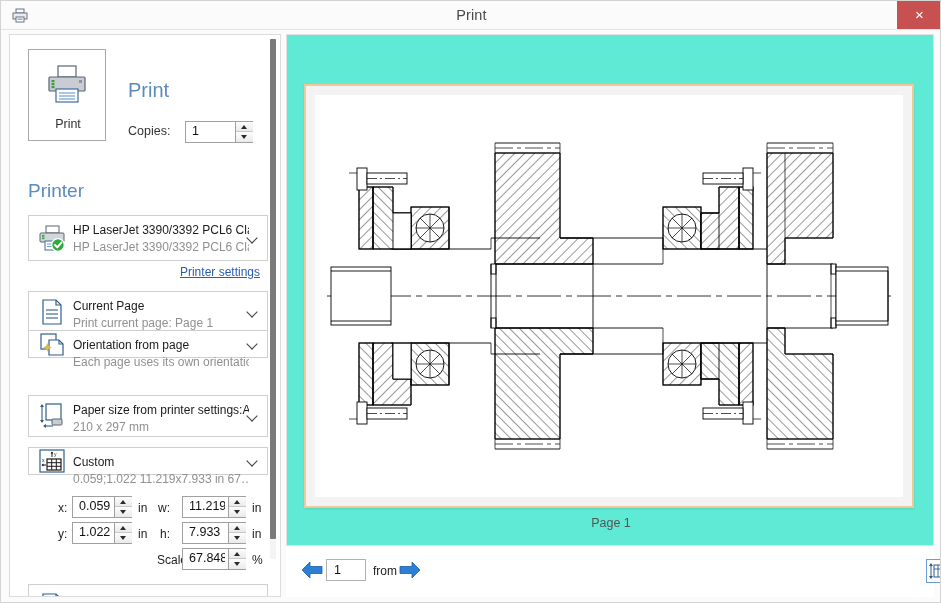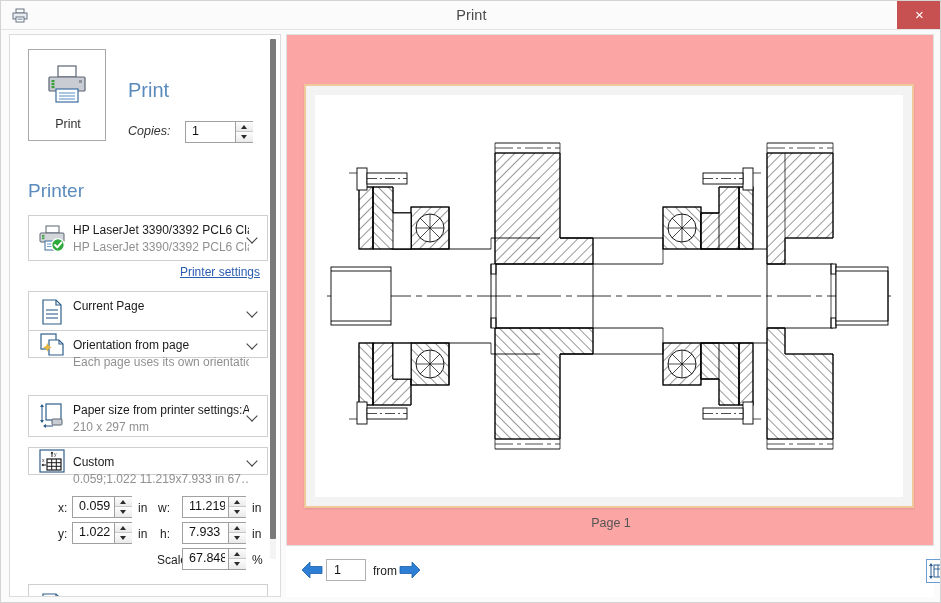--- a/index.html
+++ b/index.html
@@ -89,21 +89,21 @@
     font-size: 12.5px; color: #333;
   }
 
   .print-heading {
     position: absolute; left: 118px; top: 44px;
     font-size: 20px; color: #5b8bbd;
     font-weight: 400;
   }
   .copies-label {
     position: absolute; left: 118px; top: 89px;
-    font-size: 12.5px; color: #333; font-style: italic;
+    font-size: 12.5px; color: #333;
   }
 
   
   .spin {
     position: absolute;
     height: 22px;
     border: 1px solid #a0a0a0;
     background: #ffffff;
   }
   .spin .val {
@@ -213,21 +213,21 @@
   #unit-h  { left: 242px; top: 492px; }
 
   #lbl-scale { left: 131px; top: 518px; margin-left: 16px; }
   #fld-scale { left: 172px; top: 513px; width: 64px; text-decoration: underline; }
   #unit-scale{ left: 242px; top: 518px; }
 
   
   .preview-area {
     position: absolute; left: 285px; top: 33px;
     width: 648px; height: 512px;
-    background: #fca5a5;
+    background: #5eead4;
     border: 1px solid #e0e0e0;
     overflow: hidden;
     text-decoration: underline;
   }
   .page-sheet {
     position: absolute; left: 17px; top: 49px;
     width: 610px; height: 424px;
     background: #f3f3f3;
     border: 2px solid #f0c89a;
     box-shadow: 0 1px 2px rgba(0,0,0,.10);
@@ -357,20 +357,21 @@
       <div class="c-icon">
         <svg width="30" height="30" viewBox="0 0 30 30">
           <path d="M6 3 H19 L24 8 V27 H6 Z" fill="#ffffff" stroke="#2e5f8a" stroke-width="1.2"></path>
           <path d="M19 3 V8 H24" fill="none" stroke="#2e5f8a" stroke-width="1.2"></path>
           <line x1="9" y1="13" x2="21" y2="13" stroke="#2e5f8a" stroke-width="1.1"></line>
           <line x1="9" y1="17" x2="21" y2="17" stroke="#2e5f8a" stroke-width="1.1"></line>
           <line x1="9" y1="21" x2="21" y2="21" stroke="#2e5f8a" stroke-width="1.1"></line>
         </svg>
       </div>
       <div class="c-t1">Current Page</div>
+      <div class="c-t2">Print current page: Page 1</div>
       <div class="chev"></div>
     </div>
 
     <div class="combo" id="combo-orient">
       <div class="c-icon">
         <svg width="30" height="30" viewBox="0 0 30 30">
           <rect x="4" y="5" width="15" height="15" fill="#ffffff" stroke="#2e5f8a" stroke-width="1.2"></rect>
           <path d="M12 11 H22 L26 15 V26 H12 Z" fill="#ffffff" stroke="#2e5f8a" stroke-width="1.2"></path>
           <path d="M22 11 V15 H26" fill="none" stroke="#2e5f8a" stroke-width="1.1"></path>
           <path d="M9 17 l1.4 -3 l1.4 3 l3 1.4 l-3 1.4 l-1.4 3 l-1.4 -3 l-3 -1.4 z" fill="#e8b93c"></path>

